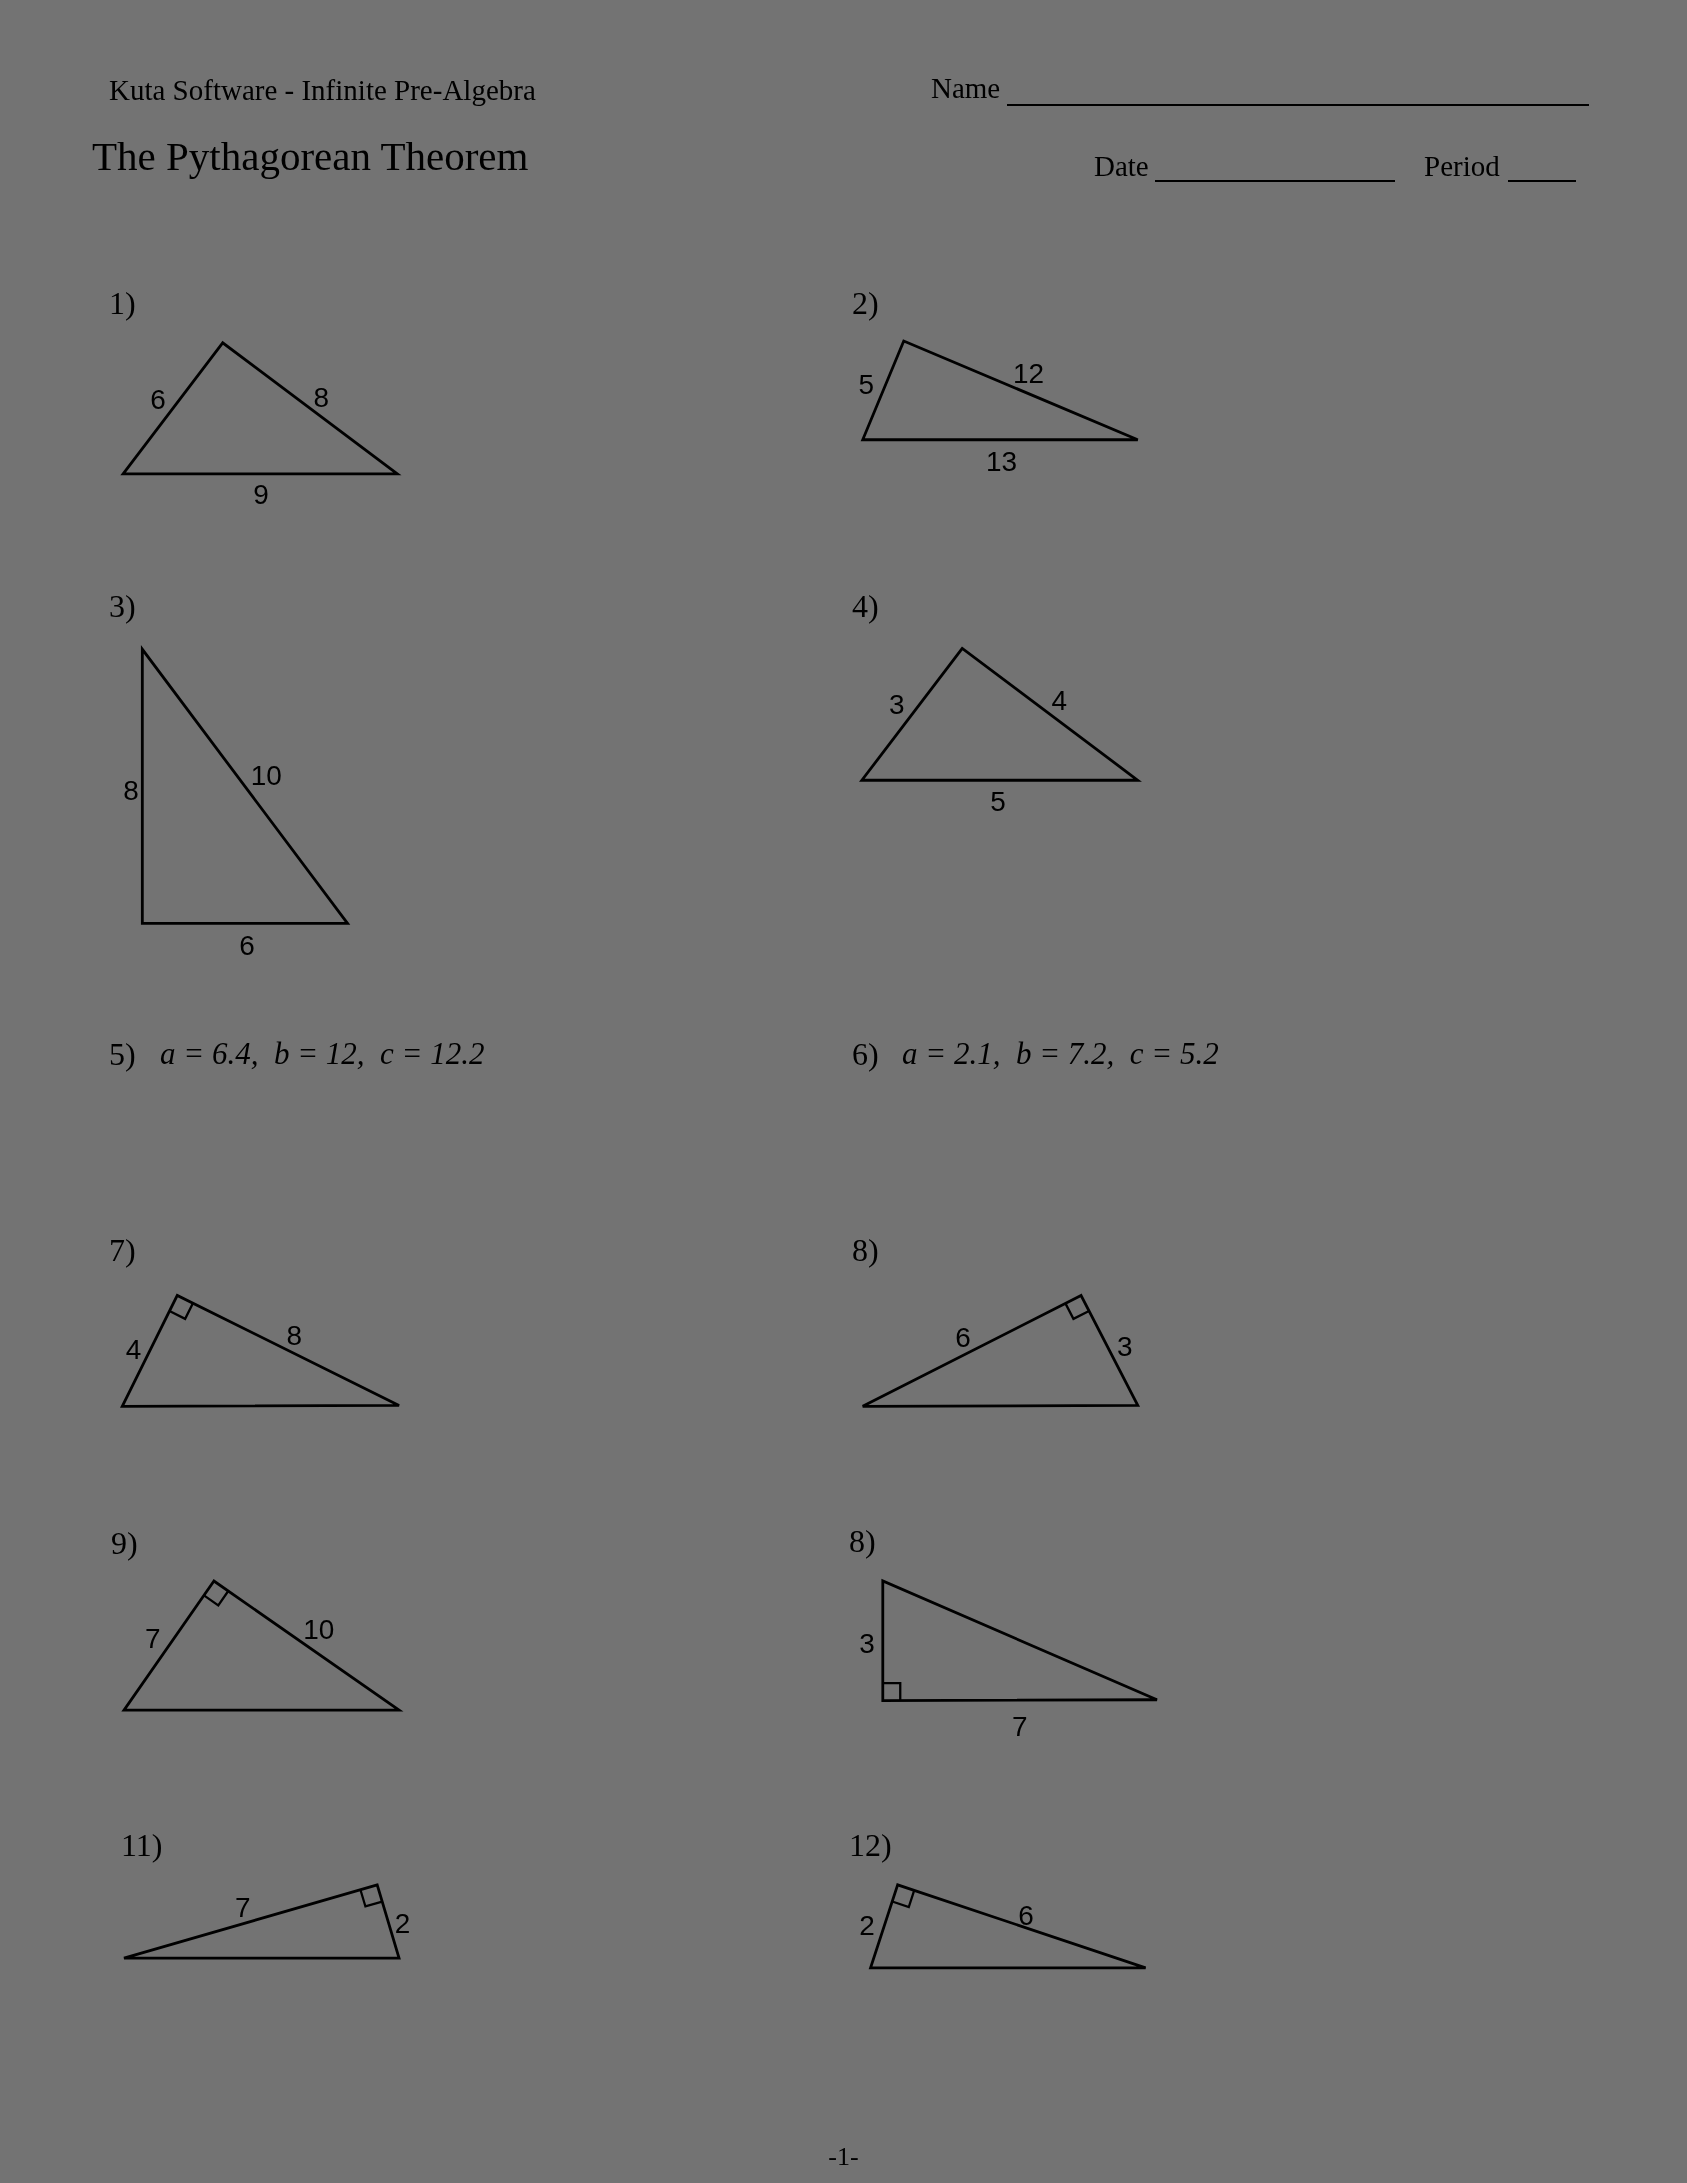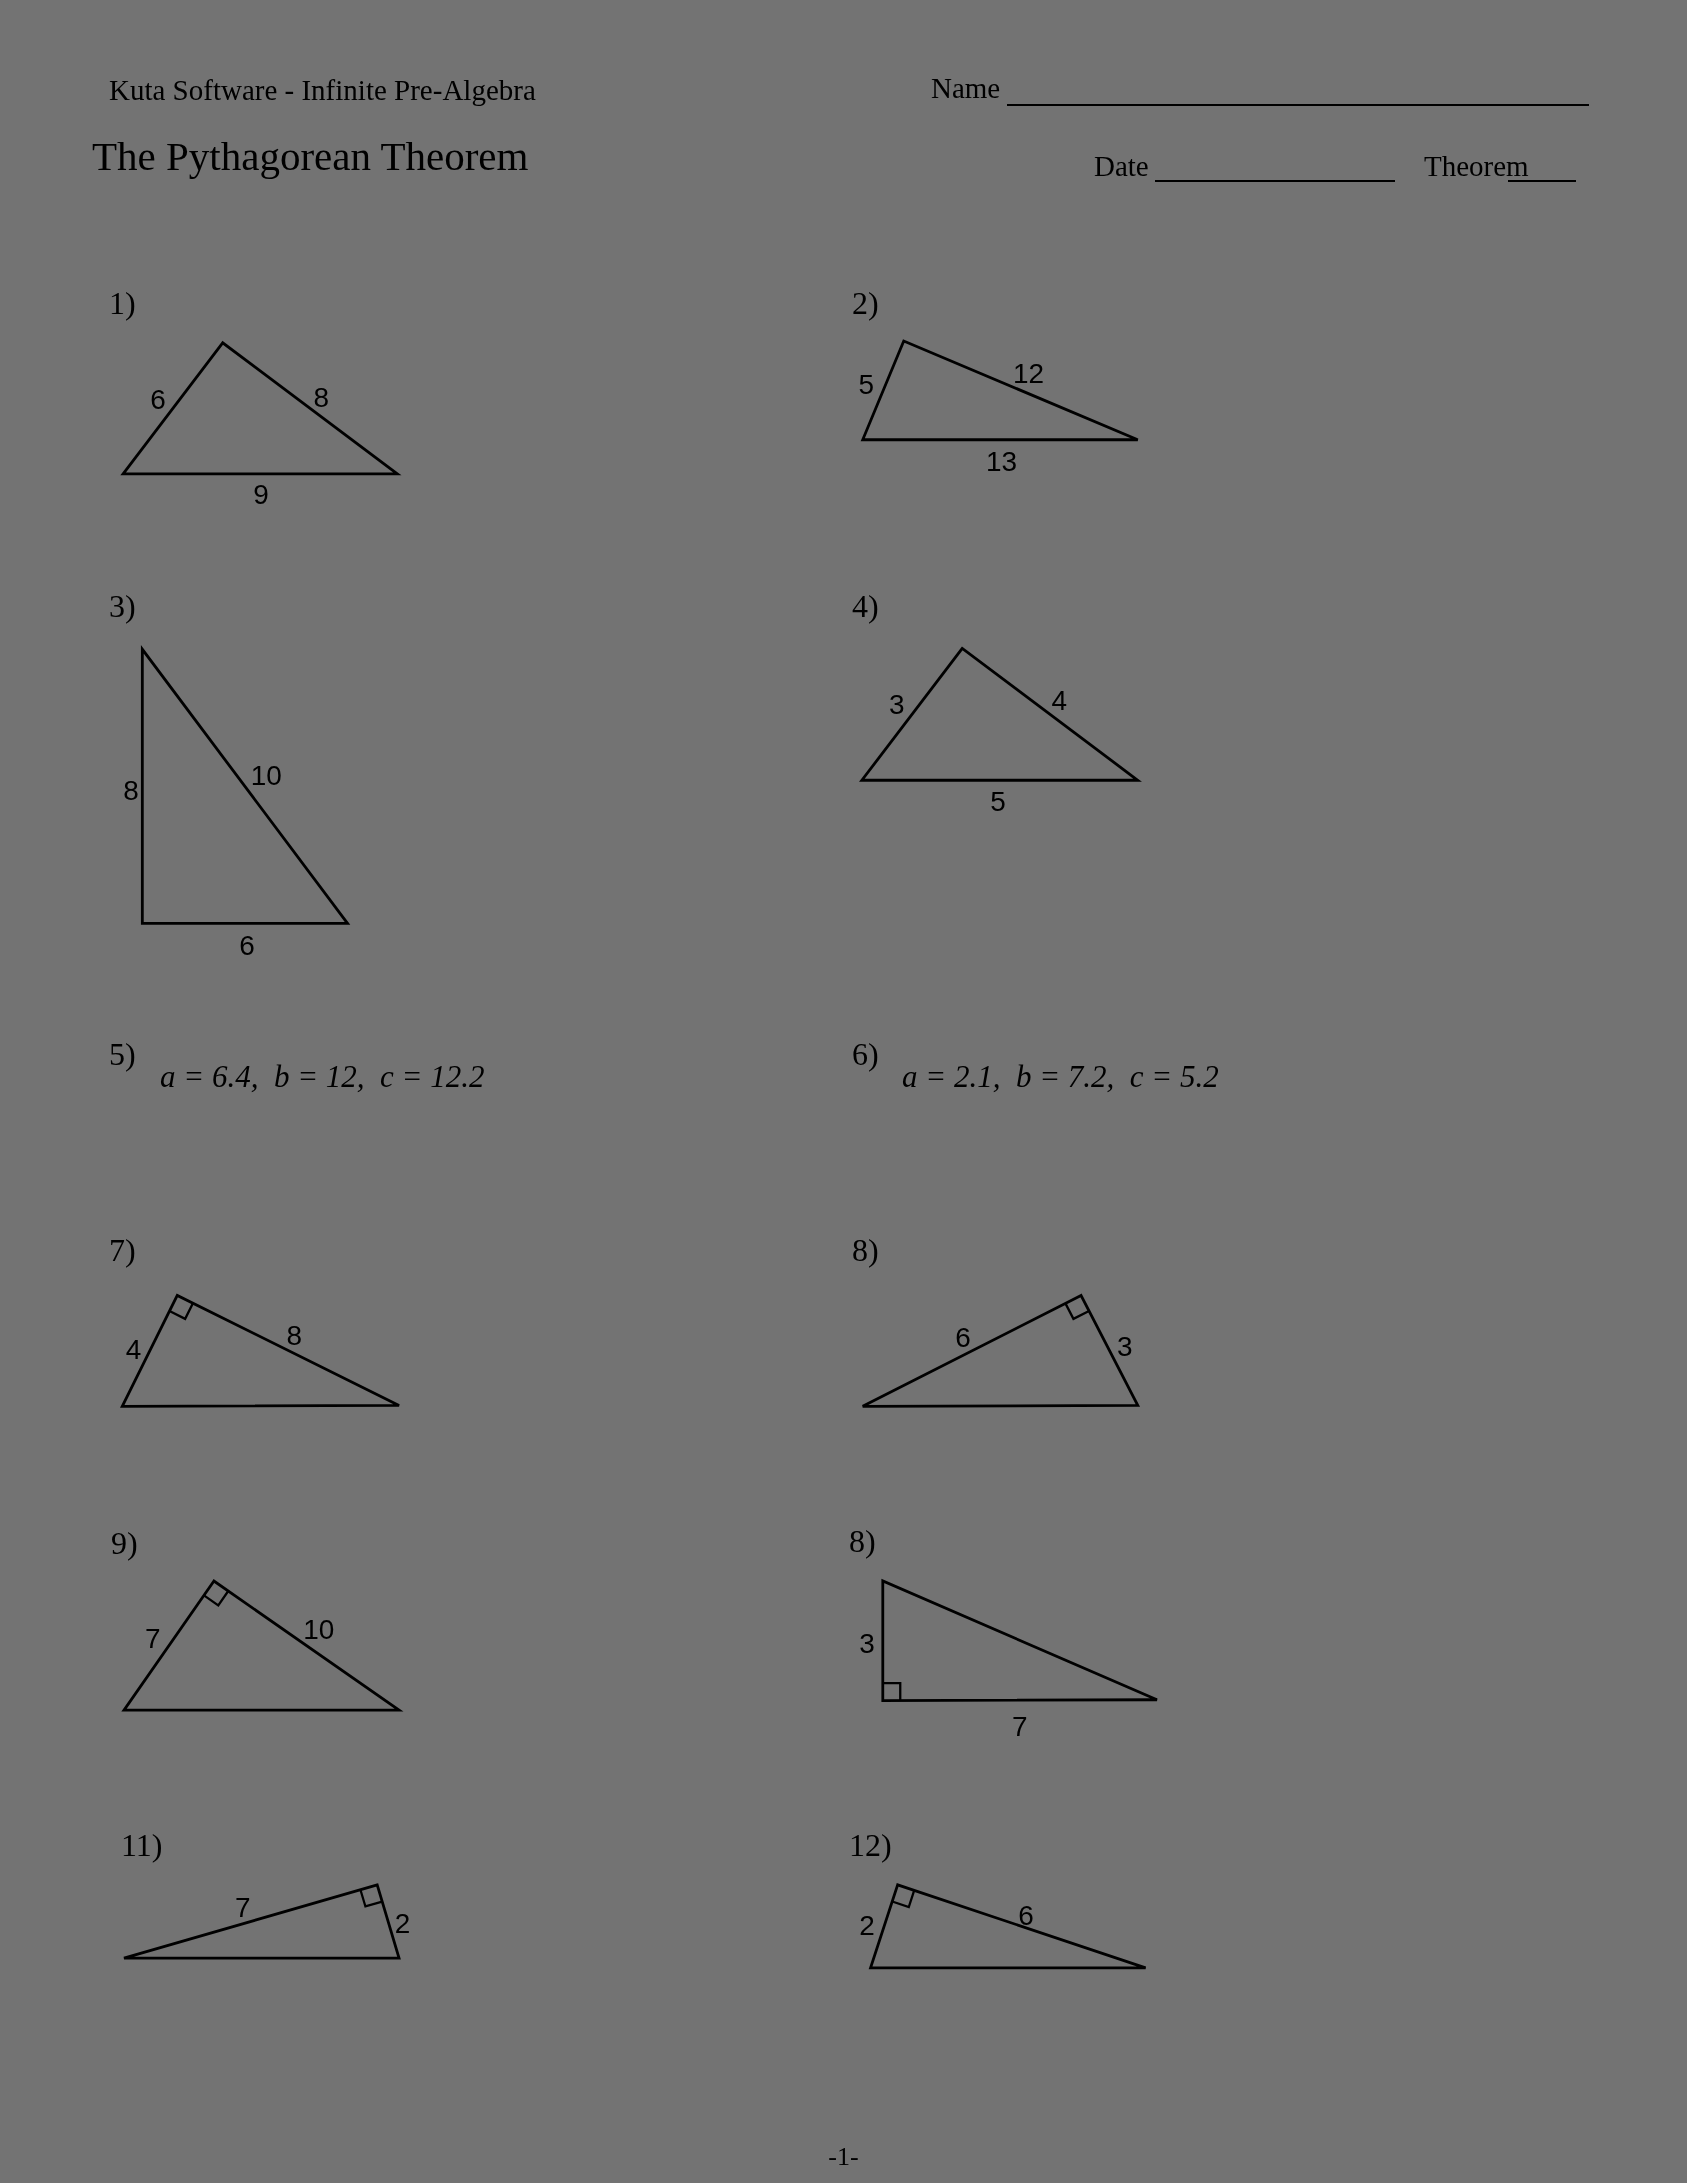--- a/index.html
+++ b/index.html
@@ -9,39 +9,39 @@
     background:#737373;
     font-family:"Liberation Serif", serif;
     color:#000;
     overflow:hidden;
   }
   .abs { position:absolute; line-height:1; white-space:pre; }
   .hdr { font-size:29px; }
   .title { font-size:41px; }
   .bold { font-weight:bold; font-size:30px; }
   .plabel { font-size:32px; }
-  .pvalues { font-size:31px; font-style:italic;margin-top:23px; }
+  .pvalues { font-size:31px; font-style:italic; }
   .uline { position:absolute; border-bottom:2.6px solid #000; height:0; }
   .footer { font-size:26px; width:100%; text-align:center; }
   #tri-layer { position:absolute; left:0; top:0; }
   .side-label { font-family:"Liberation Sans", sans-serif; font-size:32px; fill:#000000; }
 </style>
 </head>
 <body>
 
 <div class="page">
 
   <div class="abs hdr" style="left:109px; top:76px;">Kuta Software - Infinite Pre-Algebra</div>
   <div class="abs hdr" style="left:931px; top:74px;">Name</div>
   <div class="uline" style="left:1007px; top:104px; width:582px;"></div>
 
   <div class="abs title" style="left:92px; top:136px;">The Pythagorean Theorem</div>
   <div class="abs hdr" style="left:1094px; top:152px;">Date</div>
   <div class="uline" style="left:1155px; top:180px; width:240px;"></div>
-  <div class="abs hdr" style="left:1424px; top:152px;">Theorem</div>
+  <div class="abs hdr" style="left:1424px; top:152px;">Period</div>
   <div class="uline" style="left:1508px; top:180px; width:68px;"></div>
 
 
   <div class="abs plabel" style="left:109px; top:287px;">1)</div>
   <div class="abs plabel" style="left:852px; top:287px;">2)</div>
   <div class="abs plabel" style="left:109px; top:590px;">3)</div>
   <div class="abs plabel" style="left:852px; top:590px;">4)</div>
 
   <div class="abs plabel" style="left:109px; top:1038px;">5)</div>
   <div class="abs pvalues" style="left:160px; top:1038px;">a = 6.4,  b = 12,  c = 12.2</div>

